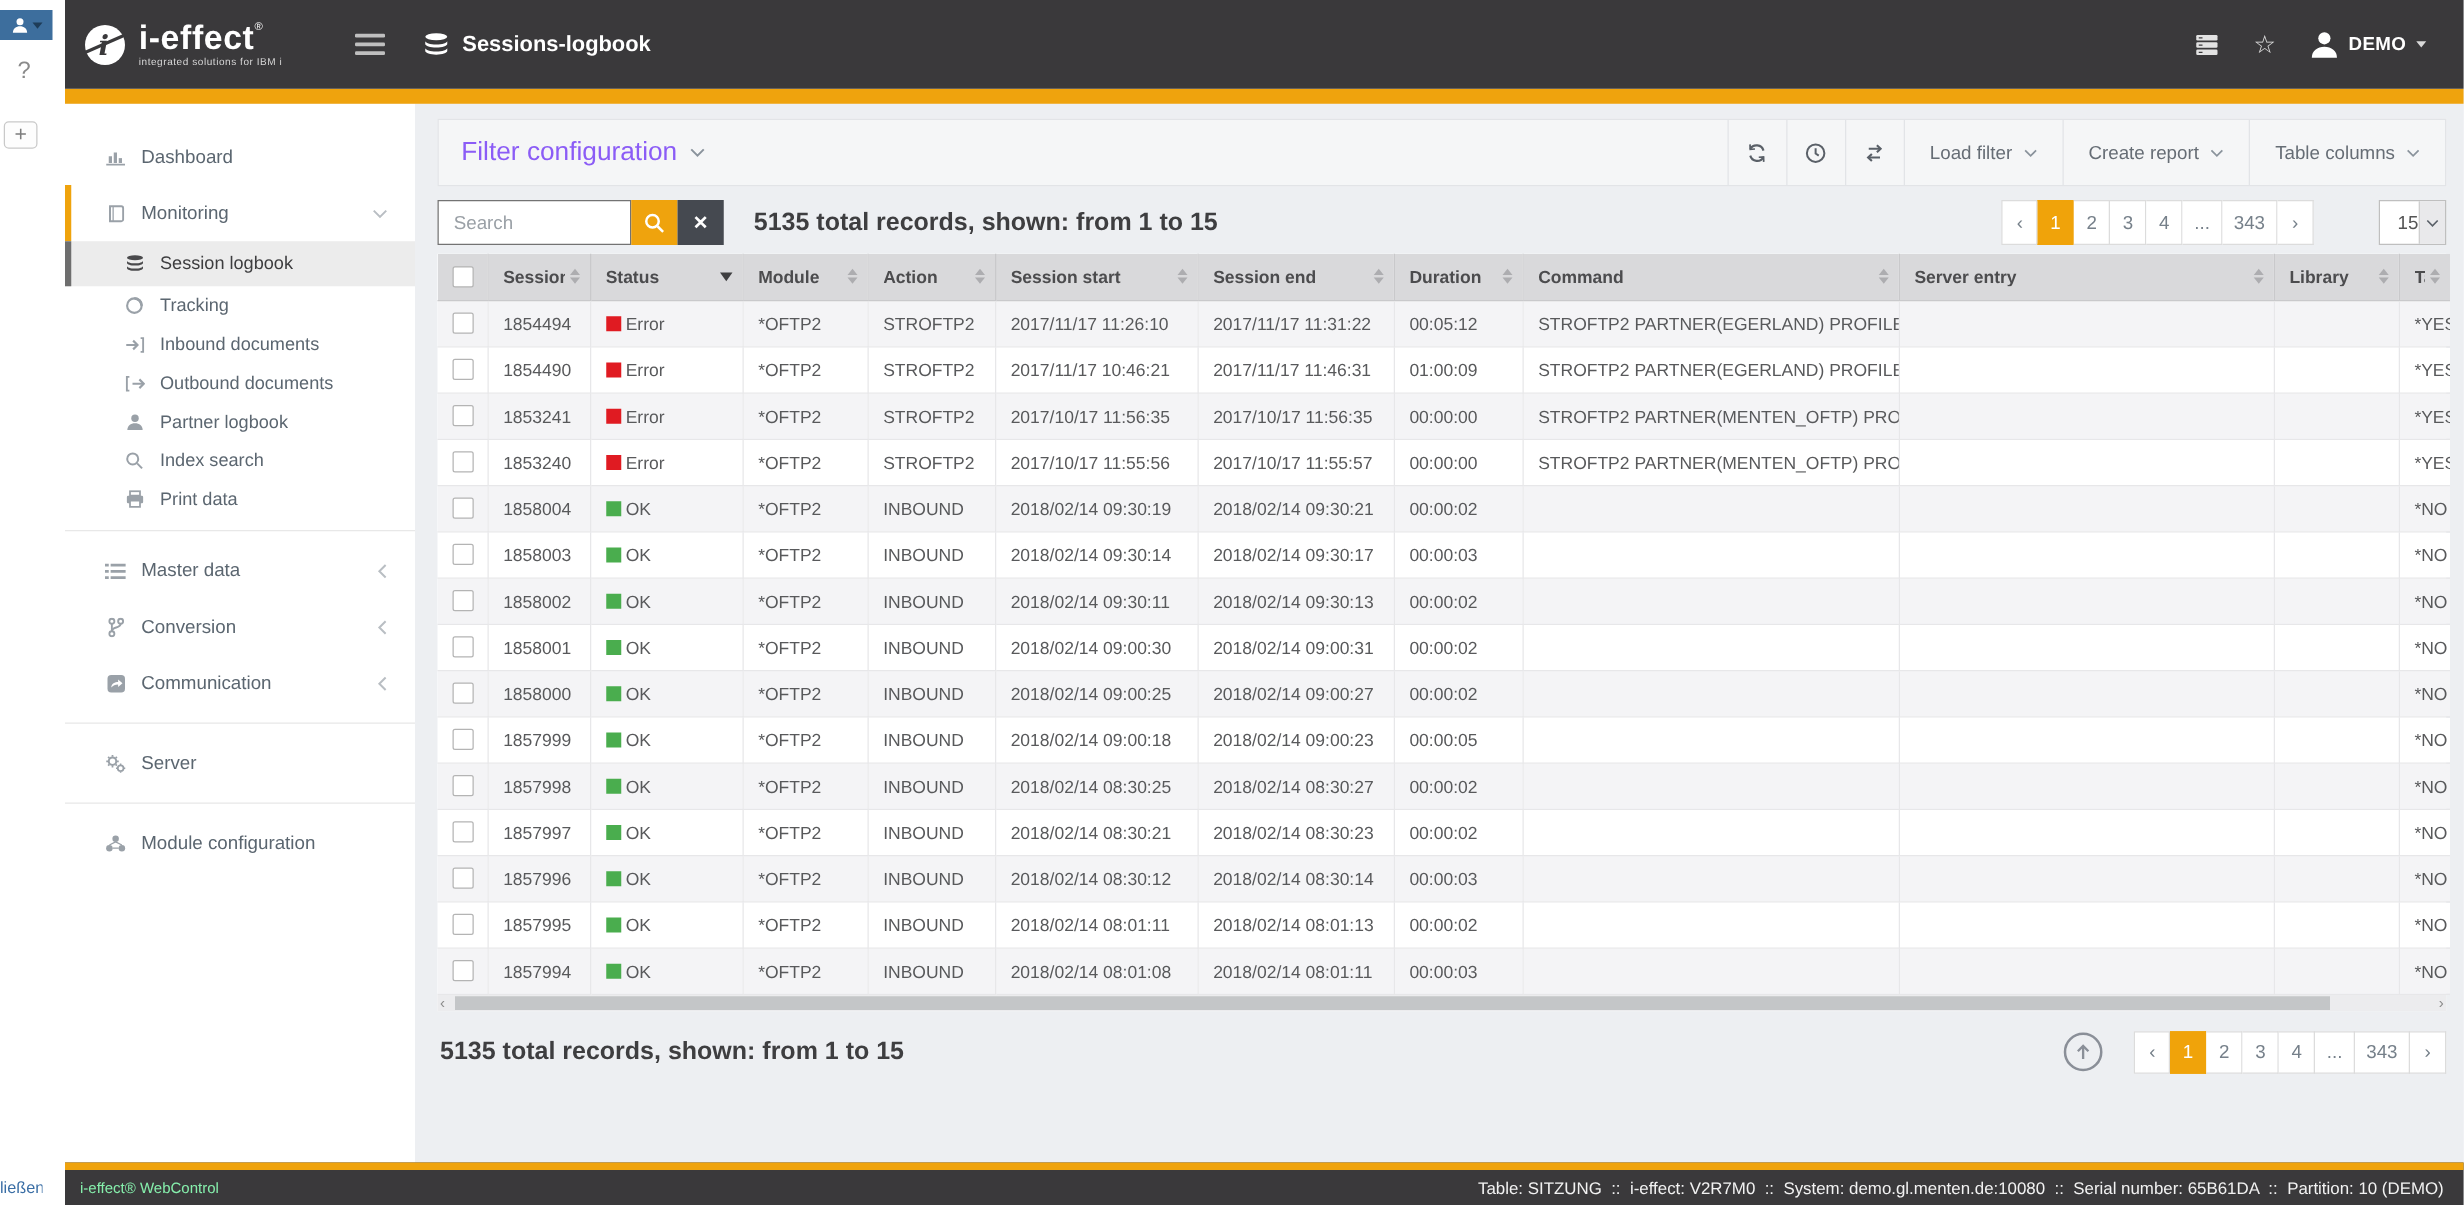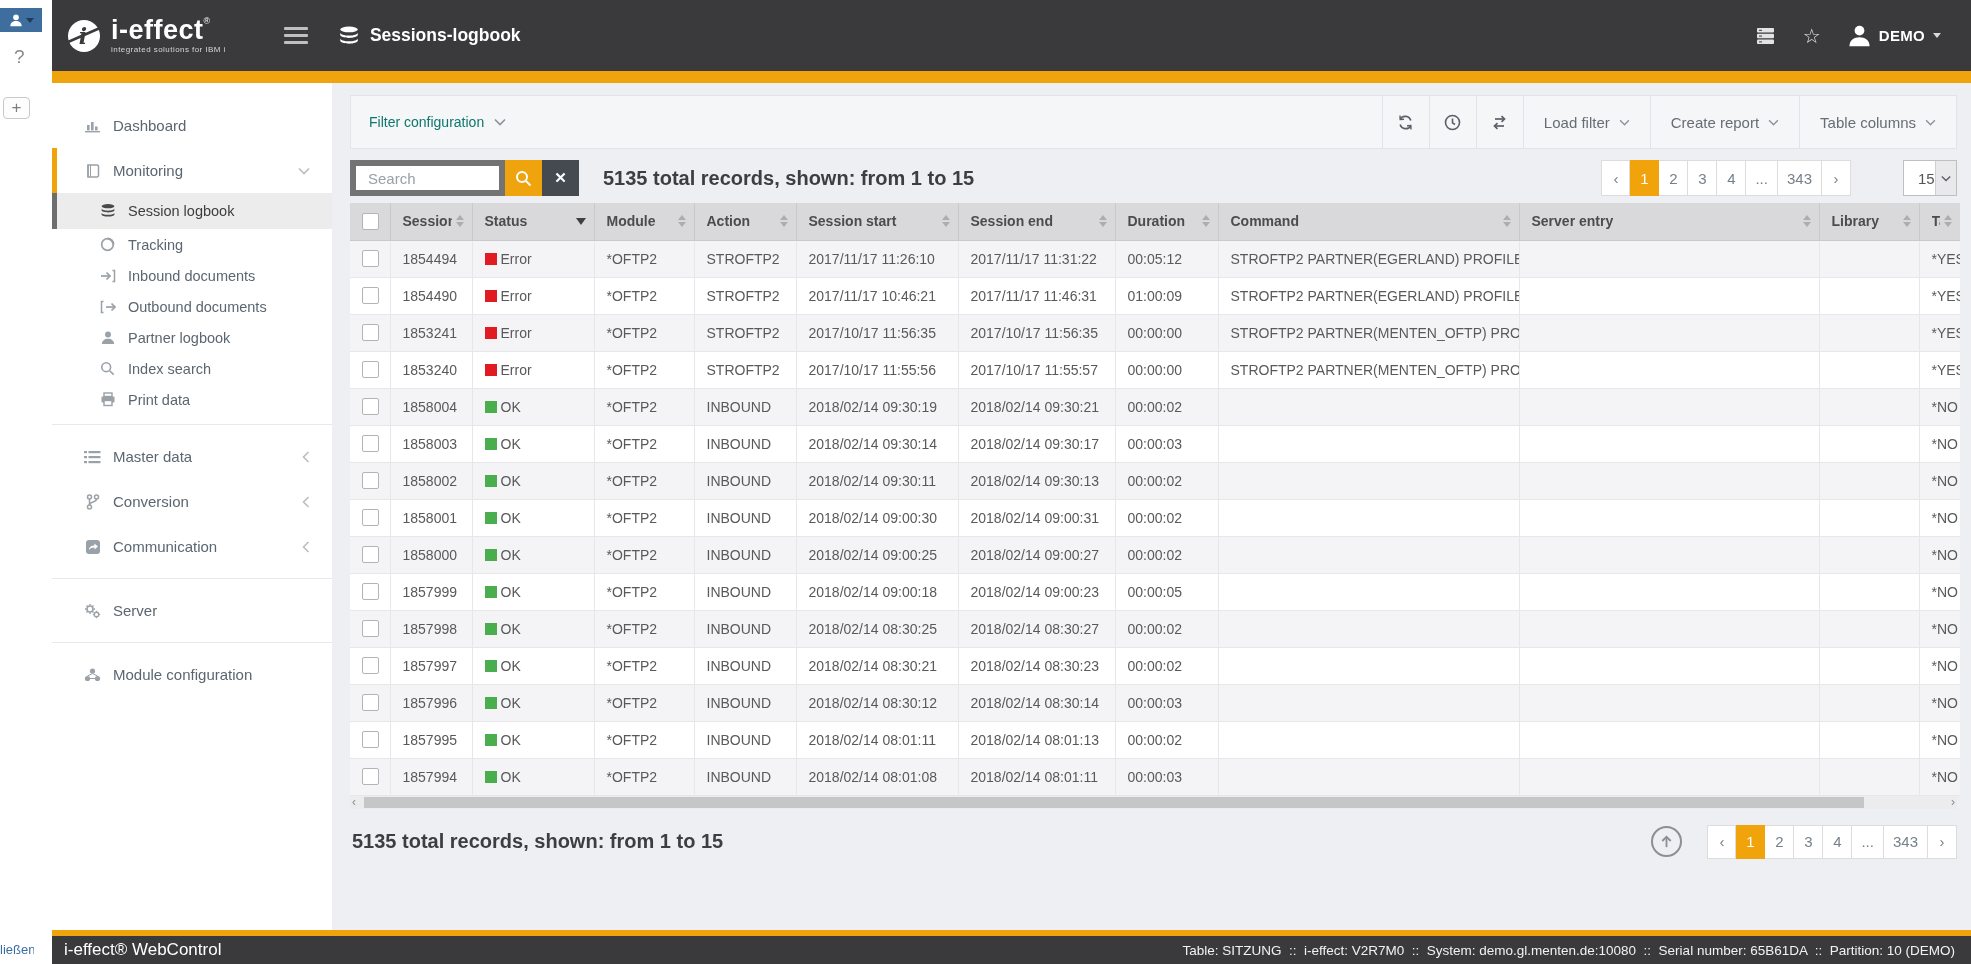--- a/index.html
+++ b/index.html
@@ -46,28 +46,28 @@
   .side-item.active .ico { color:#4a4a4c; }
   .side-item.active::before { content:""; position:absolute; left:0; top:0; bottom:0; width:5px; background:#6e6e6e; }
   .side-item.accent::before { content:""; position:absolute; left:0; top:0; bottom:0; width:5px; background:#efa30d; }
   .side-chev { position:absolute; right:22px; color:#b9bec3; display:flex; }
   .side-divider { height:1px; background:#e8e8e8; margin:9px 0; }
 
   
   .content { position:absolute; left:332px; top:83px; right:0; bottom:34px; background:#edeff2; padding:0 14px 0 18px; overflow:hidden; }
 
   .filter-bar { margin-top:12px; height:54px; background:#f5f6f7; border:1px solid #e2e4e7; display:flex; align-items:stretch; }
-  .filter-left { display:flex; align-items:center; gap:10px; padding-left:18px; color:#0f766e; font-size:14px; cursor:pointer; flex:1; }
+  .filter-left { display:flex; align-items:center; gap:10px; padding-left:18px; color:#8b5cf6; font-size:21px; cursor:pointer; flex:1; }
   .fcell { border-left:1px solid #e2e4e7; display:flex; align-items:center; justify-content:center; color:#5a6068; cursor:pointer; }
   .fcell.icon-cell { width:47px; }
   .fcell.label-cell { padding:0 20px; gap:9px; font-size:15px; color:#666d75; }
   .chev-svg { display:flex; color:#8a939c; }
 
   .search-row { margin-top:11px; height:36px; display:flex; align-items:center; }
-  .search-input { width:155px; height:36px; border:6px solid #737373; background:#fff; padding:0 12px; font-size:15px; color:#6d28d9; font-family:inherit; }
+  .search-input { width:155px; height:36px; border:1px solid #737373; background:#fff; padding:0 12px; font-size:15px; color:#6d28d9; font-family:inherit; }
   .search-input::placeholder { color:#9aa0a6; }
   .btn-search { width:37px; height:36px; background:#efa30d; border:none; display:flex; align-items:center; justify-content:center; cursor:pointer; }
   .btn-clear { width:37px; height:36px; background:#454950; border:none; display:flex; align-items:center; justify-content:center; cursor:pointer; color:#fff; font-size:15px; font-weight:bold; }
   .records-line { margin-left:24px; font-size:20px; font-weight:bold; color:#3e3e40; }
 
   .pagination { display:flex; align-items:stretch; }
   .pg { min-width:29px; padding:0 9px; background:#fff; border:1px solid #dcdcdc; border-left:none; display:flex; align-items:center; justify-content:center; font-size:15px; color:#76808a; cursor:pointer; }
   .pg:first-child { border-left:1px solid #dcdcdc; }
   .pg.active { background:#f0a30a; border-color:#f0a30a; color:#fff; }
   .pagination.top { margin-left:auto; height:36px; }
@@ -105,21 +105,21 @@
   .hscroll .thumb { position:absolute; left:14px; top:1px; height:11px; width:1500px; background:#c4c6c8; cursor:pointer; }
   .hscroll .sarrow { position:absolute; top:-1px; font-size:12px; color:#8c8c8c; cursor:pointer; }
   .hscroll .sarrow.left { left:2px; }
   .hscroll .sarrow.right { right:2px; }
 
   .bottom-row { margin-top:16px; display:flex; align-items:center; }
   .scroll-top { margin-left:auto; width:31px; height:31px; border-radius:50%; border:2px solid #8a8f98; background:transparent; color:#8a8f98; display:flex; align-items:center; justify-content:center; cursor:pointer; margin-right:25px; }
 
   
   .footer { position:absolute; left:0; right:0; bottom:0; height:34px; background:#3a393b; border-top:6px solid #efa30d; display:flex; align-items:center; z-index:20; }
-  .footer-left { margin-left:64px; font-size:17px; color:#ffffff; }
+  .footer-left { margin-left:64px; font-size:12px; color:#86efac; }
   .footer-right { margin-left:auto; margin-right:16px; font-size:13.5px; color:#f2f2f2; white-space:pre; }
 </style>
 </head>
 <body>
 
 <div class="page">
 
   <div class="leftstrip">
     <div class="user-widget">
       <svg width="14" height="14" viewBox="0 0 16 16">

